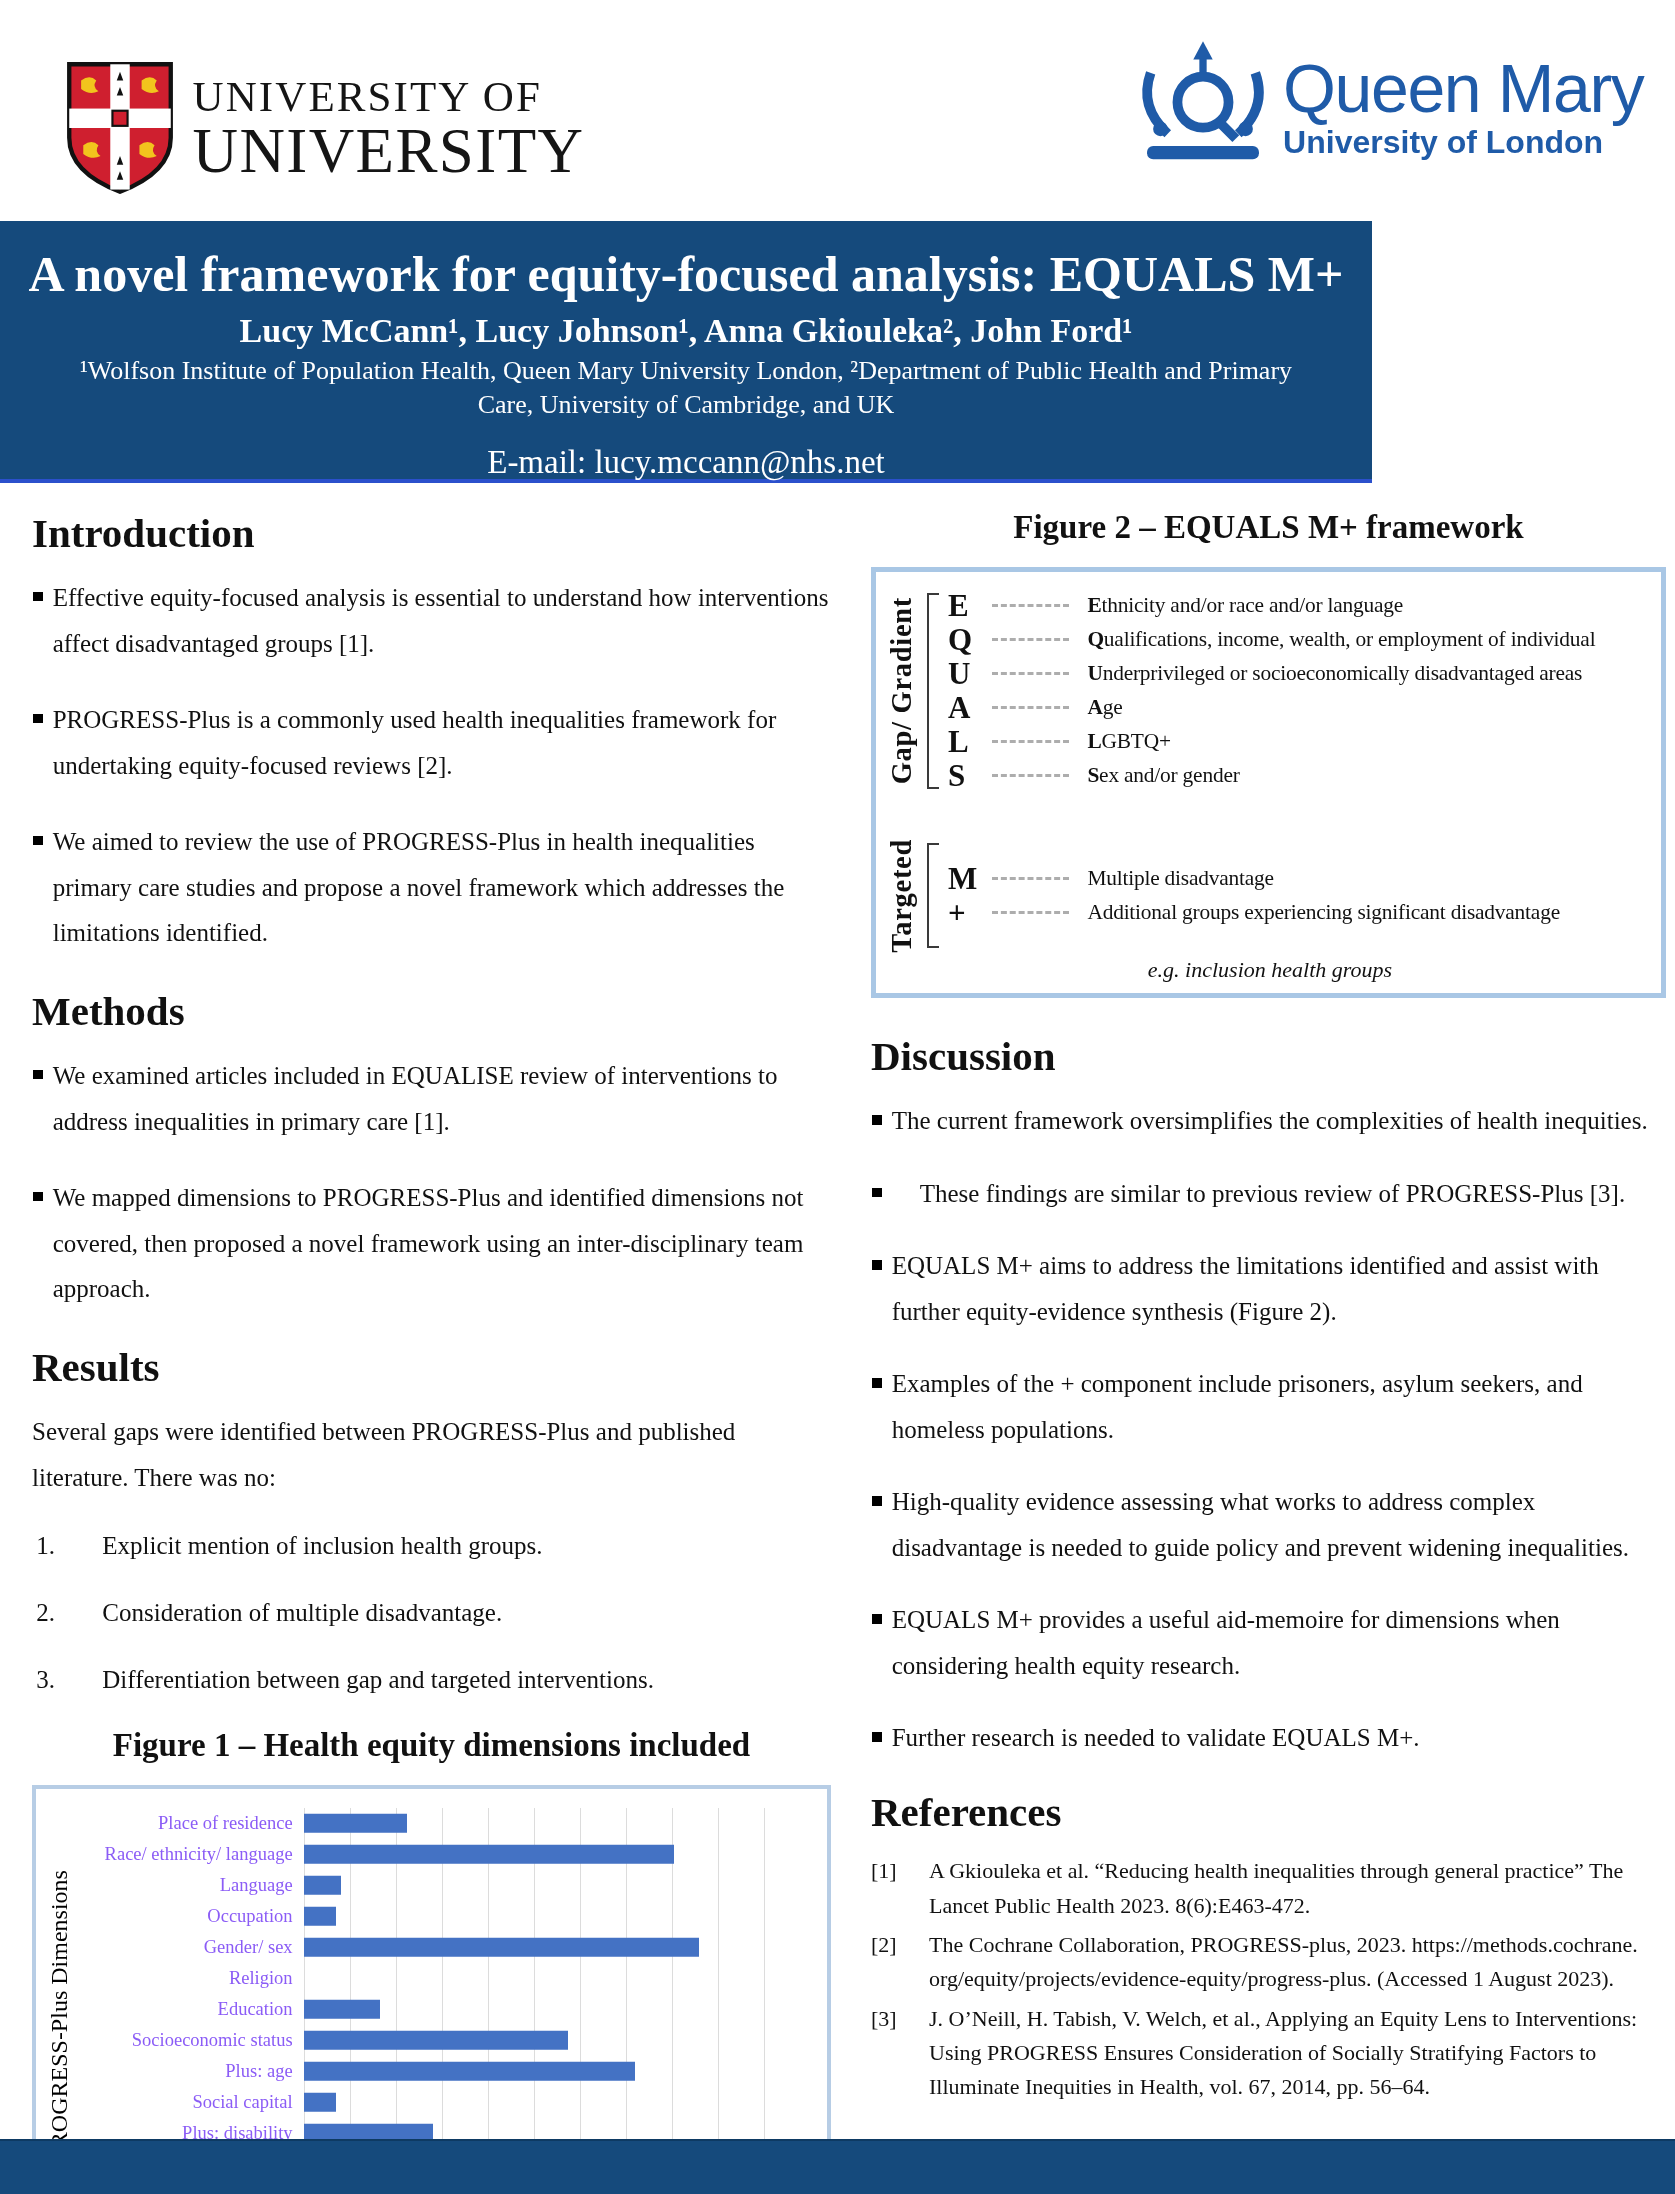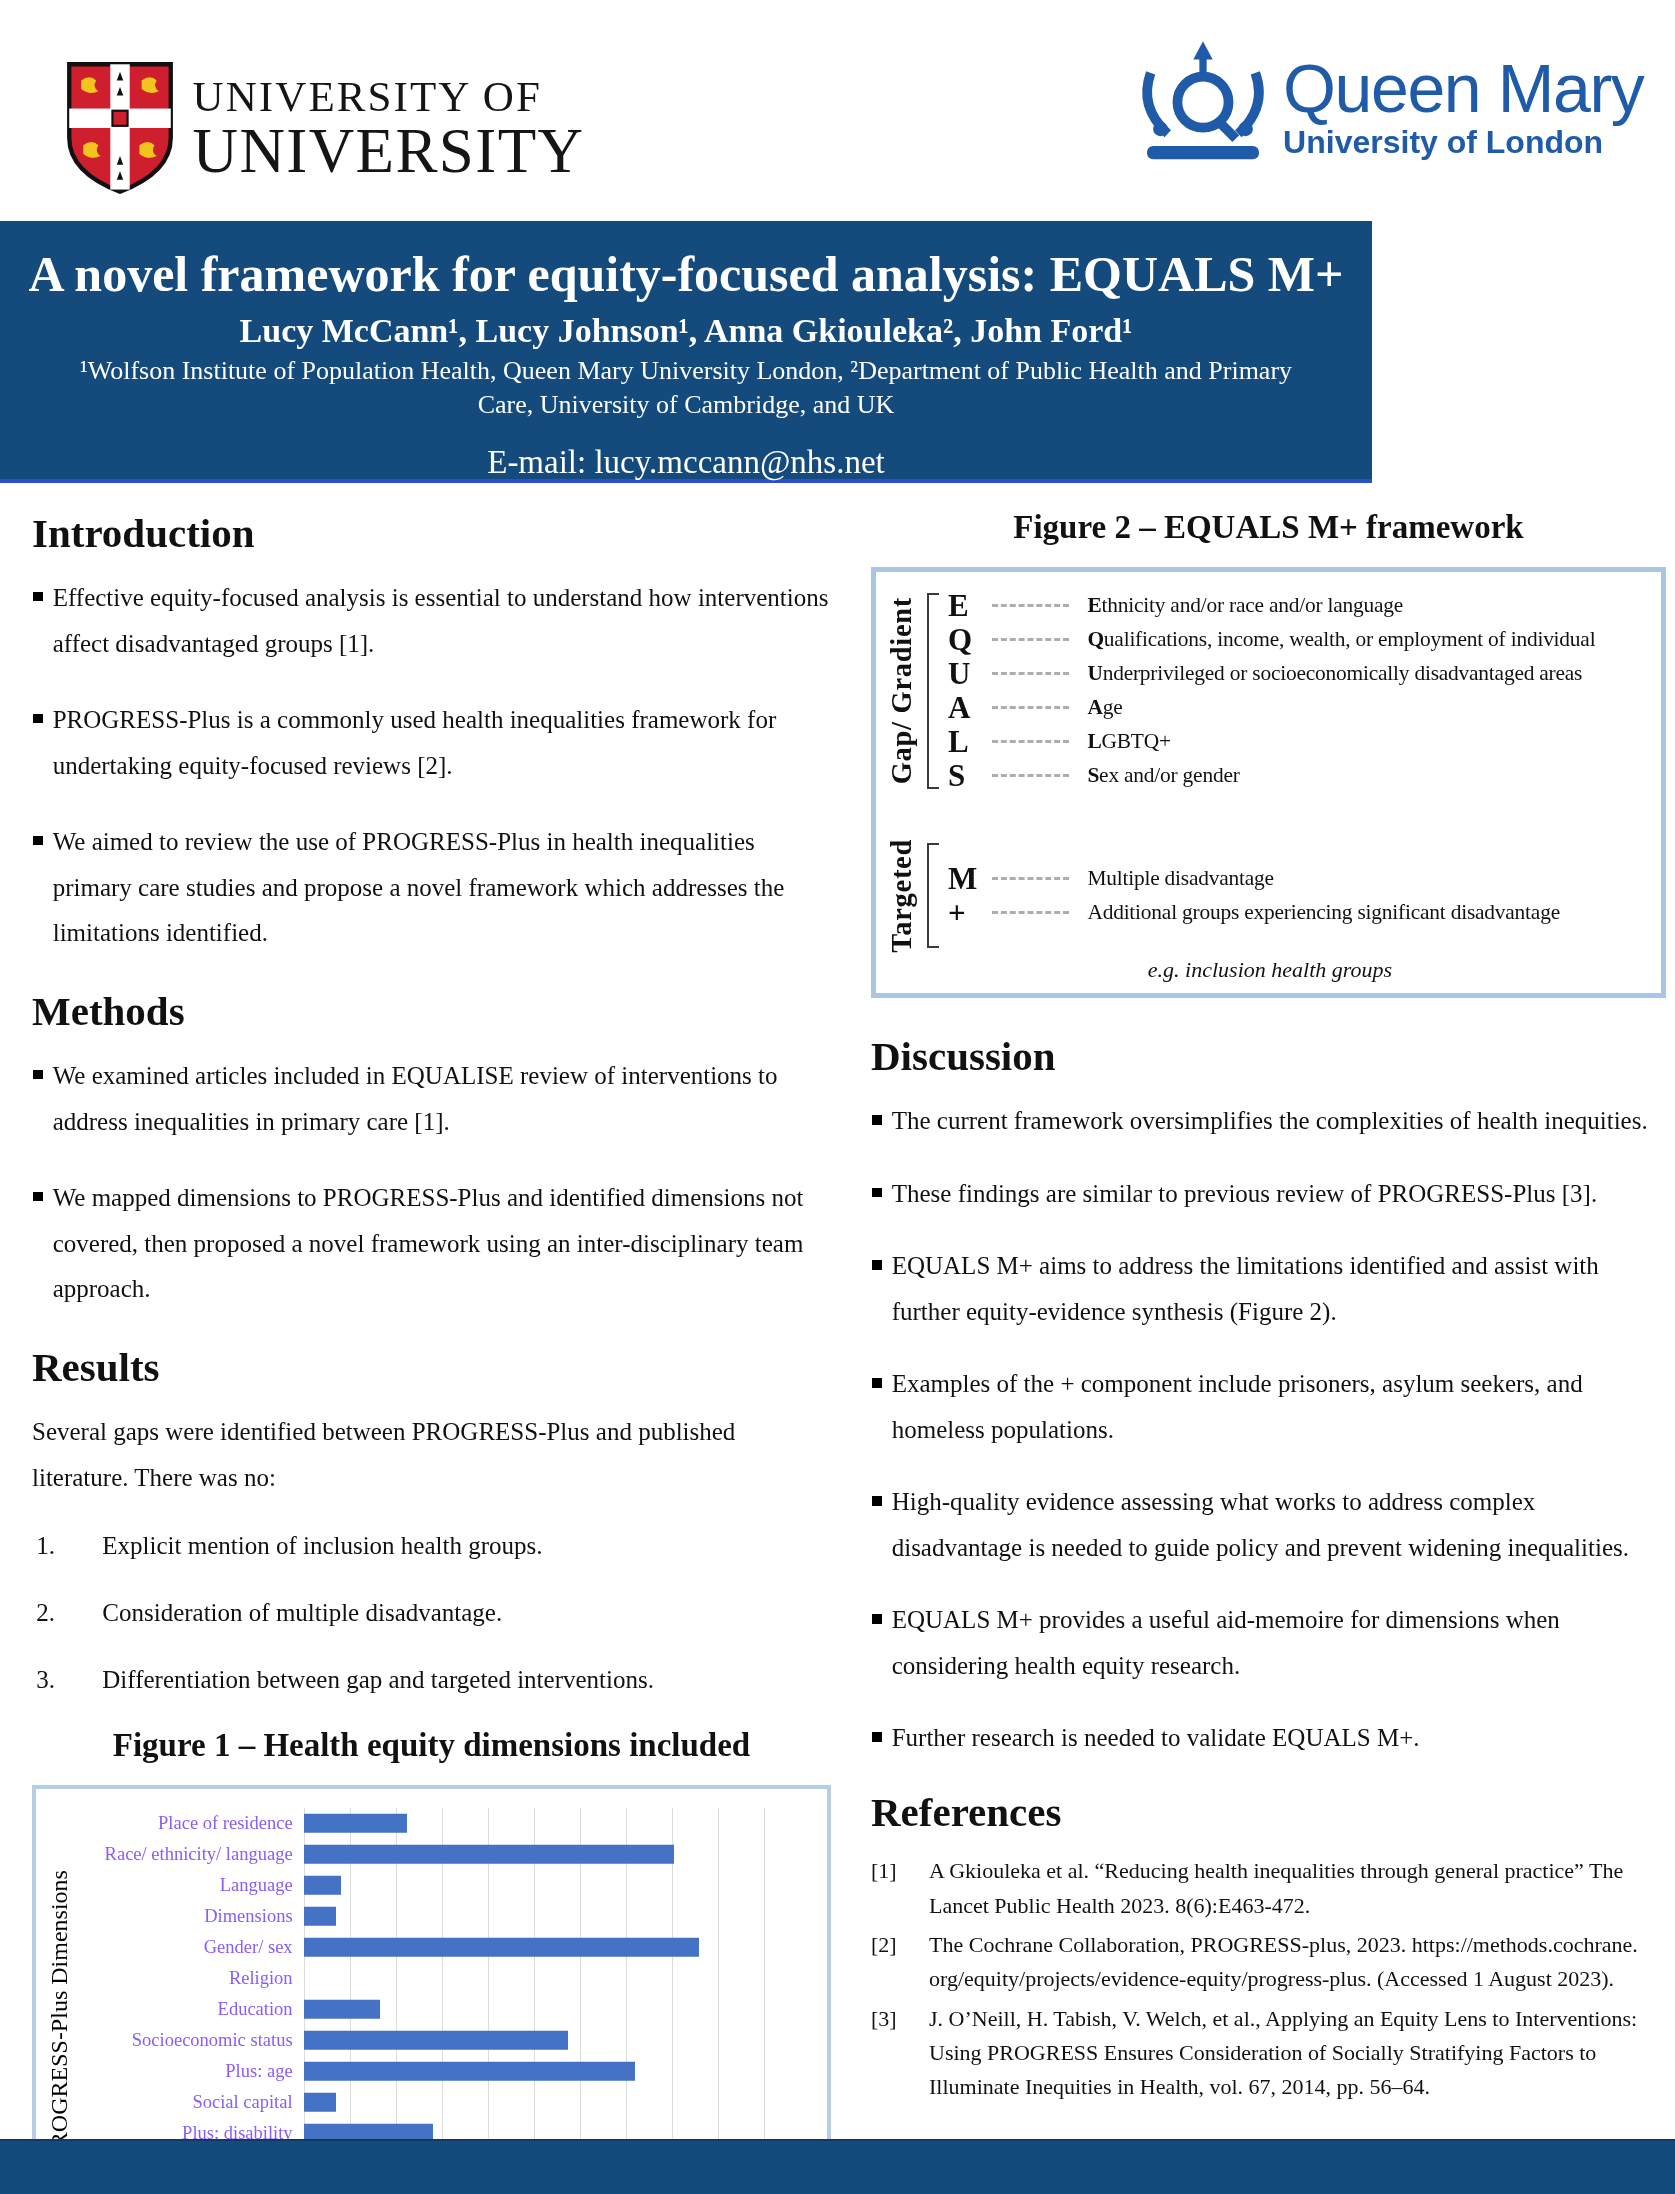--- a/index.html
+++ b/index.html
@@ -203,21 +203,21 @@
                     <div class="bar" style="width: 73.1818%; background: rgb(68, 114, 196);"></div>
                   </div>
                 </div>
                 <div class="chart-row">
                   <div class="cat">Language</div>
                   <div class="track">
                     <div class="bar" style="width: 7.27273%; background: rgb(68, 114, 196);"></div>
                   </div>
                 </div>
                 <div class="chart-row">
-                  <div class="cat">Dimensions</div>
+                  <div class="cat">Occupation</div>
                   <div class="track">
                     <div class="bar" style="width: 6.36364%; background: rgb(68, 114, 196);"></div>
                   </div>
                 </div>
                 <div class="chart-row">
                   <div class="cat">Gender/ sex</div>
                   <div class="track">
                     <div class="bar" style="width: 78.1818%; background: rgb(68, 114, 196);"></div>
                   </div>
                 </div>
@@ -336,21 +336,21 @@
           </div>
         </div>
       <div class="fw-note">e.g. inclusion health groups</div>
     </div>
 
     <div class="sec-h" style="margin-top:34px;">Discussion</div>
     <div class="body-p bullet" style="margin-bottom:27px;">
       <span class="sq"></span>
       <span>The current framework oversimplifies the complexities of health inequities.</span>
     </div>
-    <div class="body-p bullet" style="margin-bottom:27px;">
+    <div class="body-p bullet" style="margin-bottom:27px;gap:28px;">
       <span class="sq"></span>
       <span>These findings are similar to previous review of PROGRESS-Plus [3].</span>
     </div>
     <div class="body-p bullet" style="margin-bottom:27px;">
       <span class="sq"></span>
       <span>EQUALS M+ aims to address the limitations identified and assist with further equity-evidence synthesis (Figure 2).</span>
     </div>
     <div class="body-p bullet" style="margin-bottom:27px;">
       <span class="sq"></span>
       <span>Examples of the + component include prisoners, asylum seekers, and homeless populations.</span>

